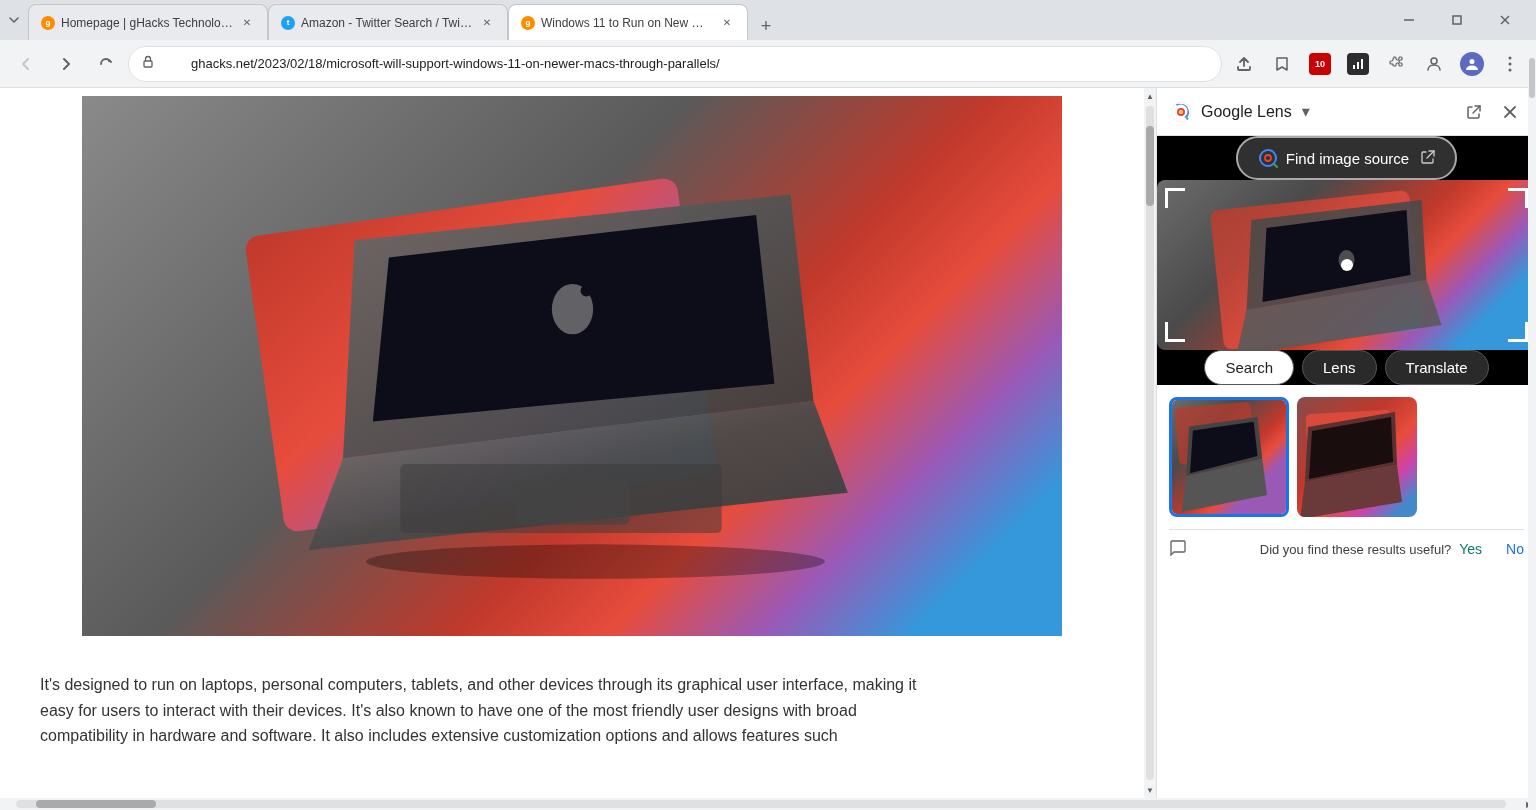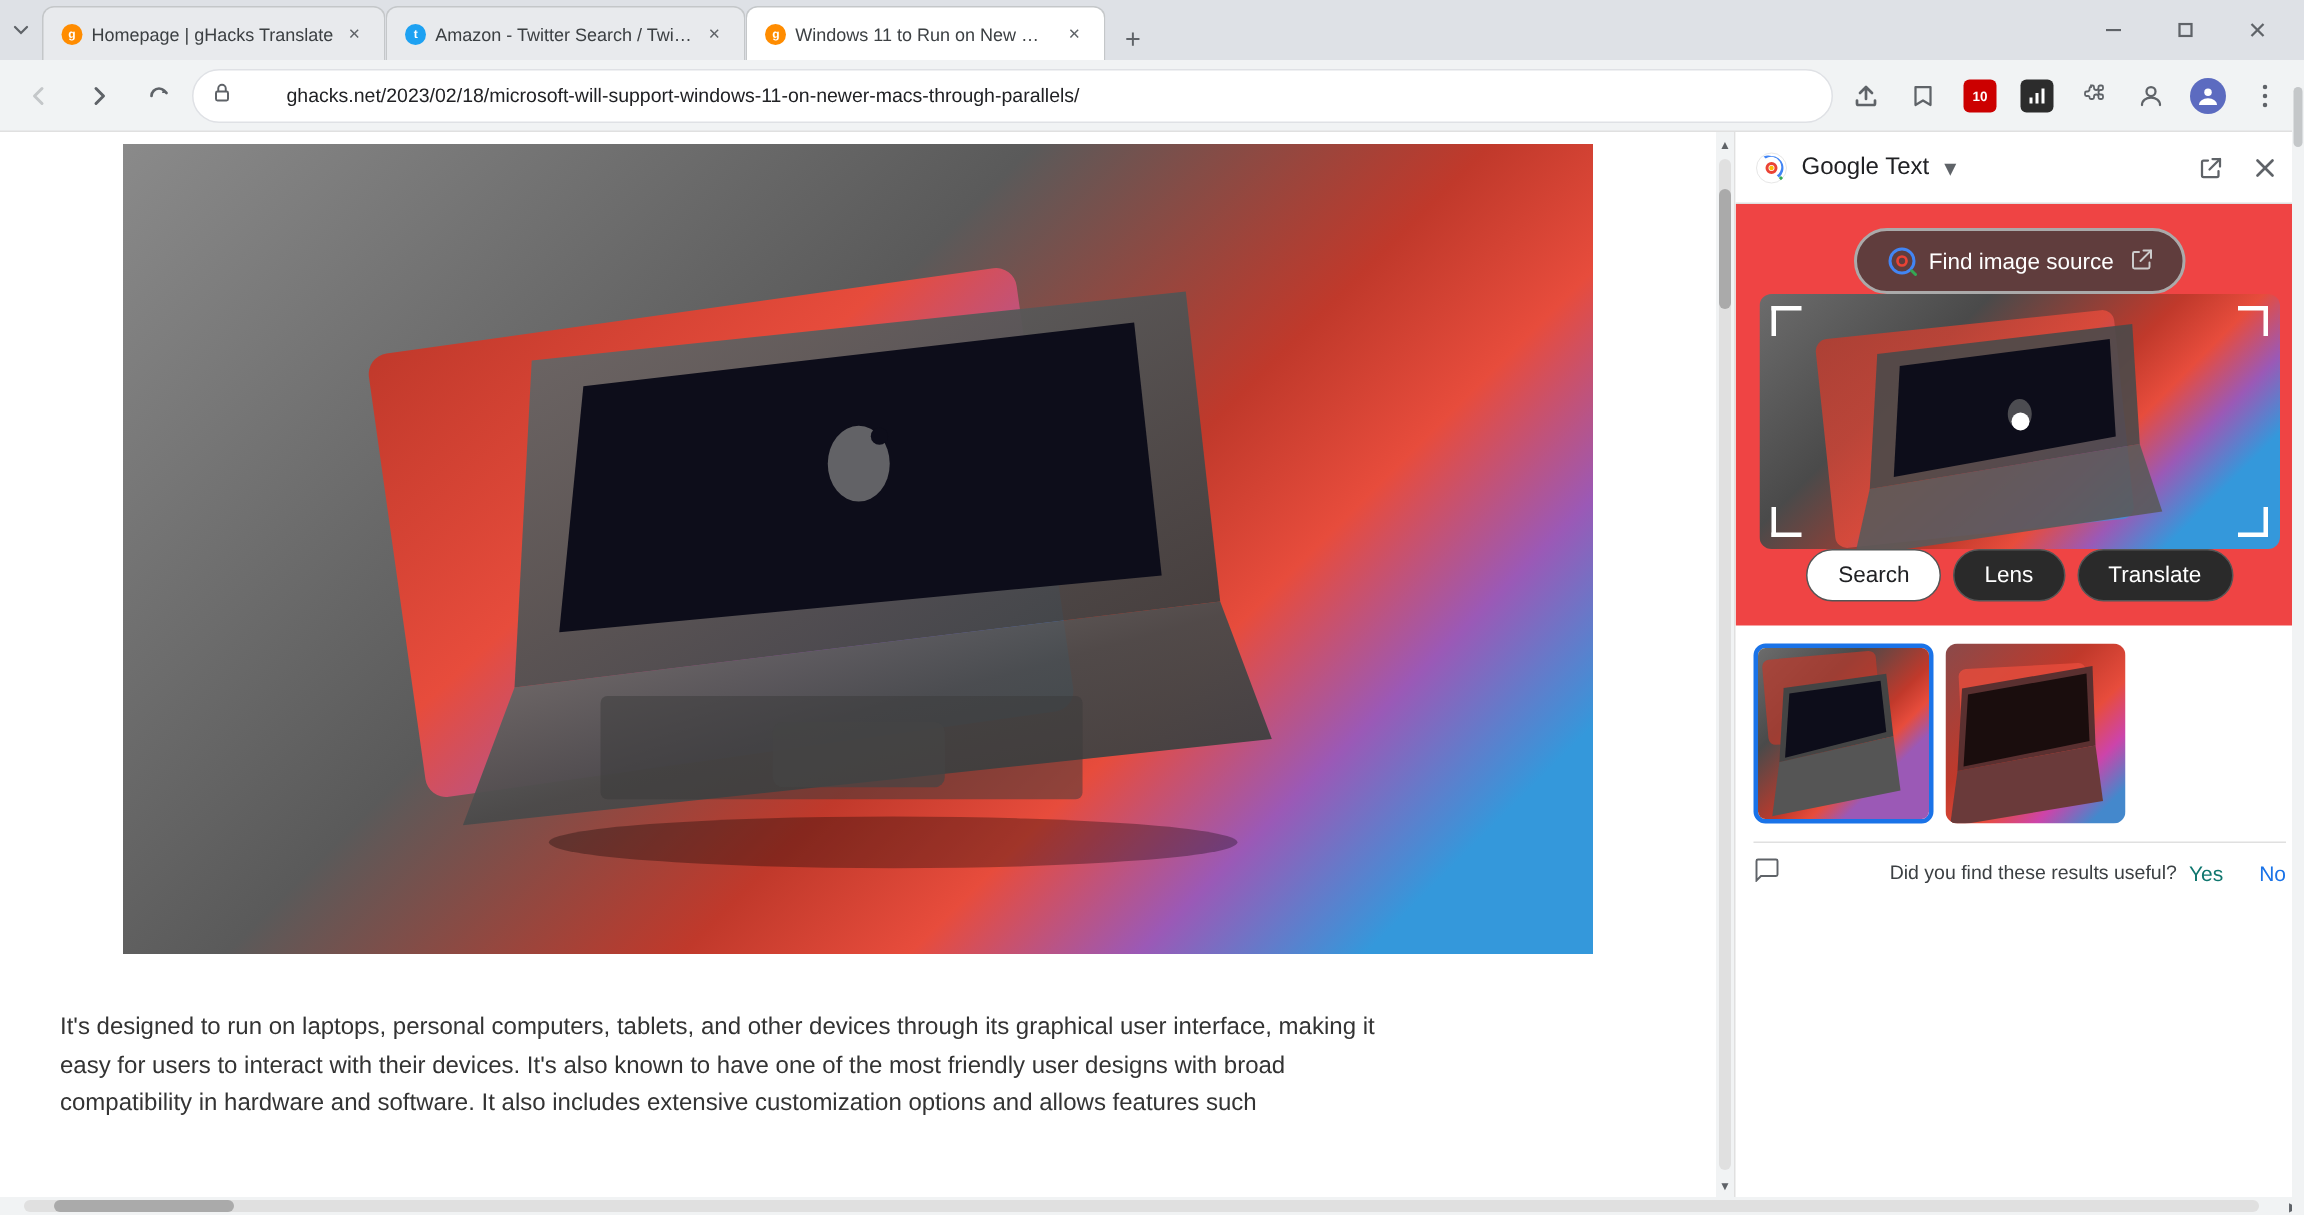--- a/index.html
+++ b/index.html
@@ -55,21 +55,21 @@
     .lens-panel { width: 380px; background: #fff; border-left: 1px solid #e0e0e0; display: flex; flex-direction: column; overflow: hidden; }
     .lens-header { height: 48px; background: #fff; display: flex; align-items: center; padding: 0 12px; gap: 8px; border-bottom: 1px solid #e0e0e0; }
     .lens-logo { width: 24px; height: 24px; }
     .lens-title { font-size: 16px; color: #202124; font-weight: 500; }
     .lens-dropdown { color: #5f6368; cursor: pointer; margin-left: 2px; }
     .lens-spacer { flex: 1; }
     .lens-open-btn { width: 28px; height: 28px; border-radius: 50%; display: flex; align-items: center; justify-content: center; cursor: pointer; color: #5f6368; }
     .lens-close-btn { width: 28px; height: 28px; border-radius: 50%; display: flex; align-items: center; justify-content: center; cursor: pointer; color: #5f6368; }
 
     .lens-content { flex: 1; overflow-y: auto; display: flex; flex-direction: column; }
-    .lens-image-section { background: #ef4444; padding: 16px; display: flex; flex-direction: column; }
+    .lens-image-section { background: #000000; display: flex; flex-direction: column; }
     .find-source-btn { background: rgba(60,60,60,0.8); border: 2px solid #aaa; border-radius: 24px; color: #fff; padding: 10px 20px; display: flex; align-items: center; gap: 8px; cursor: pointer; font-size: 15px; align-self: center; }
     .find-source-btn .lens-icon { width: 20px; height: 20px; }
     .find-source-btn .external-icon { color: #ccc; font-size: 14px; margin-left: 4px; }
 
     .lens-preview-container { width: 100%; height: 170px; border-radius: 8px; overflow: hidden; position: relative; }
     .lens-preview-img { width: 100%; height: 100%; background: linear-gradient(135deg, #6c6c6c 0%, #4a4a4a 30%, #c0392b 55%, #e74c3c 65%, #9b59b6 75%, #3498db 85%); position: relative; }
     .lens-selection-corner { position: absolute; width: 20px; height: 20px; border: 3px solid #fff; }
     .lens-selection-corner.tl { top: 8px; left: 8px; border-right: none; border-bottom: none; }
     .lens-selection-corner.tr { top: 8px; right: 8px; border-left: none; border-bottom: none; }
     .lens-selection-corner.bl { bottom: 8px; left: 8px; border-right: none; border-top: none; }
@@ -113,21 +113,21 @@
         </svg>
       </div>
     </div>
 
     <div class="tabs-area">
 
       <div class="tab">
         <div class="tab-favicon" style="background: #ff8c00; border-radius: 50%; width:14px; height:14px; display:flex; align-items:center; justify-content:center;">
           <span style="font-size:8px; color:white; font-weight:bold;">g</span>
         </div>
-        <span class="tab-label">Homepage | gHacks Translate</span>
+        <span class="tab-label">Homepage | gHacks Technology</span>
         <div class="tab-close">✕</div>
       </div>
 
       <div class="tab">
         <div class="tab-favicon" style="background: #1da1f2; border-radius: 50%; width:14px; height:14px; display:flex; align-items:center; justify-content:center;">
           <span style="font-size:8px; color:white; font-weight:bold;">t</span>
         </div>
         <span class="tab-label">Amazon - Twitter Search / Twitte...</span>
         <div class="tab-close">✕</div>
       </div>
@@ -310,21 +310,21 @@
 
         <div class="lens-logo">
           <svg width="24" height="24" viewBox="0 0 24 24">
             <circle cx="12" cy="12" r="10" fill="#fff" stroke="#ddd" stroke-width="0.5"></circle>
             <path d="M12 4a8 8 0 0 1 4.9 14.3l-1.4-1.4A6 6 0 1 0 8.1 5.7L6.7 4.3A8 8 0 0 1 12 4z" fill="#4285f4"></path>
             <path d="M18.3 17.3l1.4 1.4-1.4 1.4-1.4-1.4z" fill="#34a853"></path>
             <circle cx="12" cy="12" r="3" fill="none" stroke="#ea4335" stroke-width="2"></circle>
             <circle cx="12" cy="12" r="1.5" fill="#fbbc05"></circle>
           </svg>
         </div>
-        <span class="lens-title">Google Text</span>
+        <span class="lens-title">Google Lens</span>
         <span class="lens-dropdown">▾</span>
         <div class="lens-spacer"></div>
         <div class="lens-open-btn">
           <svg width="16" height="16" viewBox="0 0 16 16">
               <path d="M6 3H3a1 1 0 0 0-1 1v9a1 1 0 0 0 1 1h9a1 1 0 0 0 1-1v-3" stroke="#5f6368" stroke-width="1.5" fill="none" stroke-linecap="round"></path>
               <path d="M9 2h5v5" stroke="#5f6368" stroke-width="1.5" fill="none" stroke-linecap="round" stroke-linejoin="round"></path>
               <line x1="14" y1="2" x2="7" y2="9" stroke="#5f6368" stroke-width="1.5" stroke-linecap="round"></line>
             </svg>
         </div>
         <div class="lens-close-btn">

